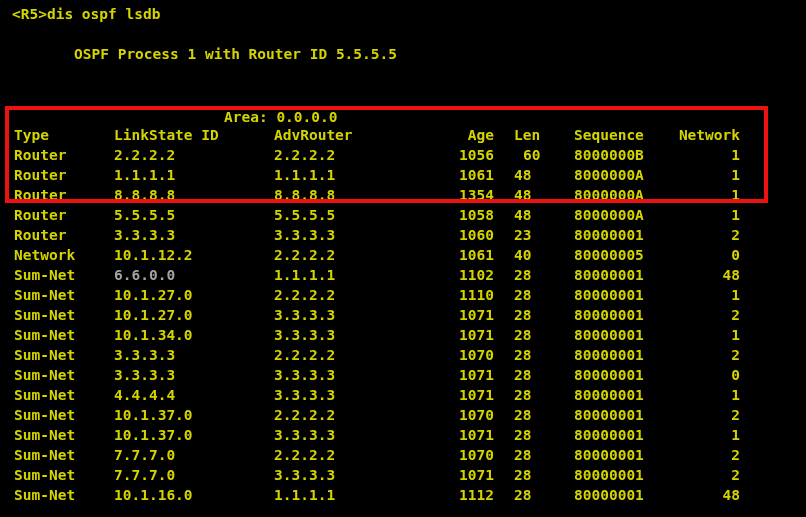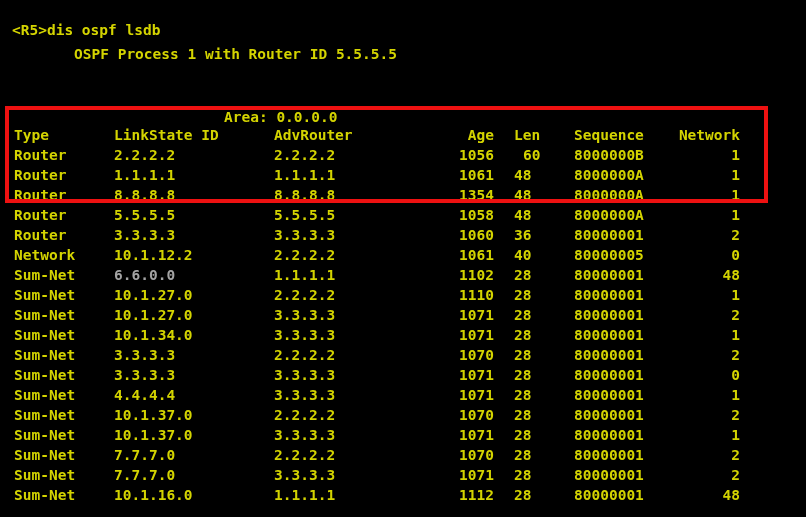--- a/index.html
+++ b/index.html
@@ -31,21 +31,21 @@
   }
 
   
   .tline {
     position: absolute;
     white-space: pre;
     color: #d4d400;
   }
 
   
-  #prompt-line      { left: 12px;  top: 20px;  }
+  #prompt-line      { left: 12px;  top: 4px;  }
   #banner-process   { left: 74px;  top: 44px; }
   #banner-database  { left: 134px; top: 64px; }
   #area-line        { left: 214px; top: 107px; }
 
   
   #lsdb-table {
     position: absolute;
     left: 0;
     top: 125px;
     width: 736px;
@@ -153,21 +153,21 @@
         <span class="cell c-age" style="color: rgb(212, 212, 0);">1058</span>
         <span class="cell c-len" style="color: rgb(212, 212, 0);">48</span>
         <span class="cell c-seq" style="color: rgb(212, 212, 0);">8000000A</span>
         <span class="cell c-metric" style="color: rgb(212, 212, 0);">1</span>
       </div>
       <div class="trow">
         <span class="cell c-type" style="color: rgb(212, 212, 0);">Router</span>
         <span class="cell c-lsid" style="color: rgb(212, 212, 0);">3.3.3.3</span>
         <span class="cell c-adv" style="color: rgb(212, 212, 0);">3.3.3.3</span>
         <span class="cell c-age" style="color: rgb(212, 212, 0);">1060</span>
-        <span class="cell c-len" style="color: rgb(212, 212, 0);">36</span>
+        <span class="cell c-len" style="color: rgb(212, 212, 0);">23</span>
         <span class="cell c-seq" style="color: rgb(212, 212, 0);">80000001</span>
         <span class="cell c-metric" style="color: rgb(212, 212, 0);">2</span>
       </div>
       <div class="trow">
         <span class="cell c-type" style="color: rgb(212, 212, 0);">Network</span>
         <span class="cell c-lsid" style="color: rgb(212, 212, 0);">10.1.12.2</span>
         <span class="cell c-adv" style="color: rgb(212, 212, 0);">2.2.2.2</span>
         <span class="cell c-age" style="color: rgb(212, 212, 0);">1061</span>
         <span class="cell c-len" style="color: rgb(212, 212, 0);">40</span>
         <span class="cell c-seq" style="color: rgb(212, 212, 0);">80000005</span>

